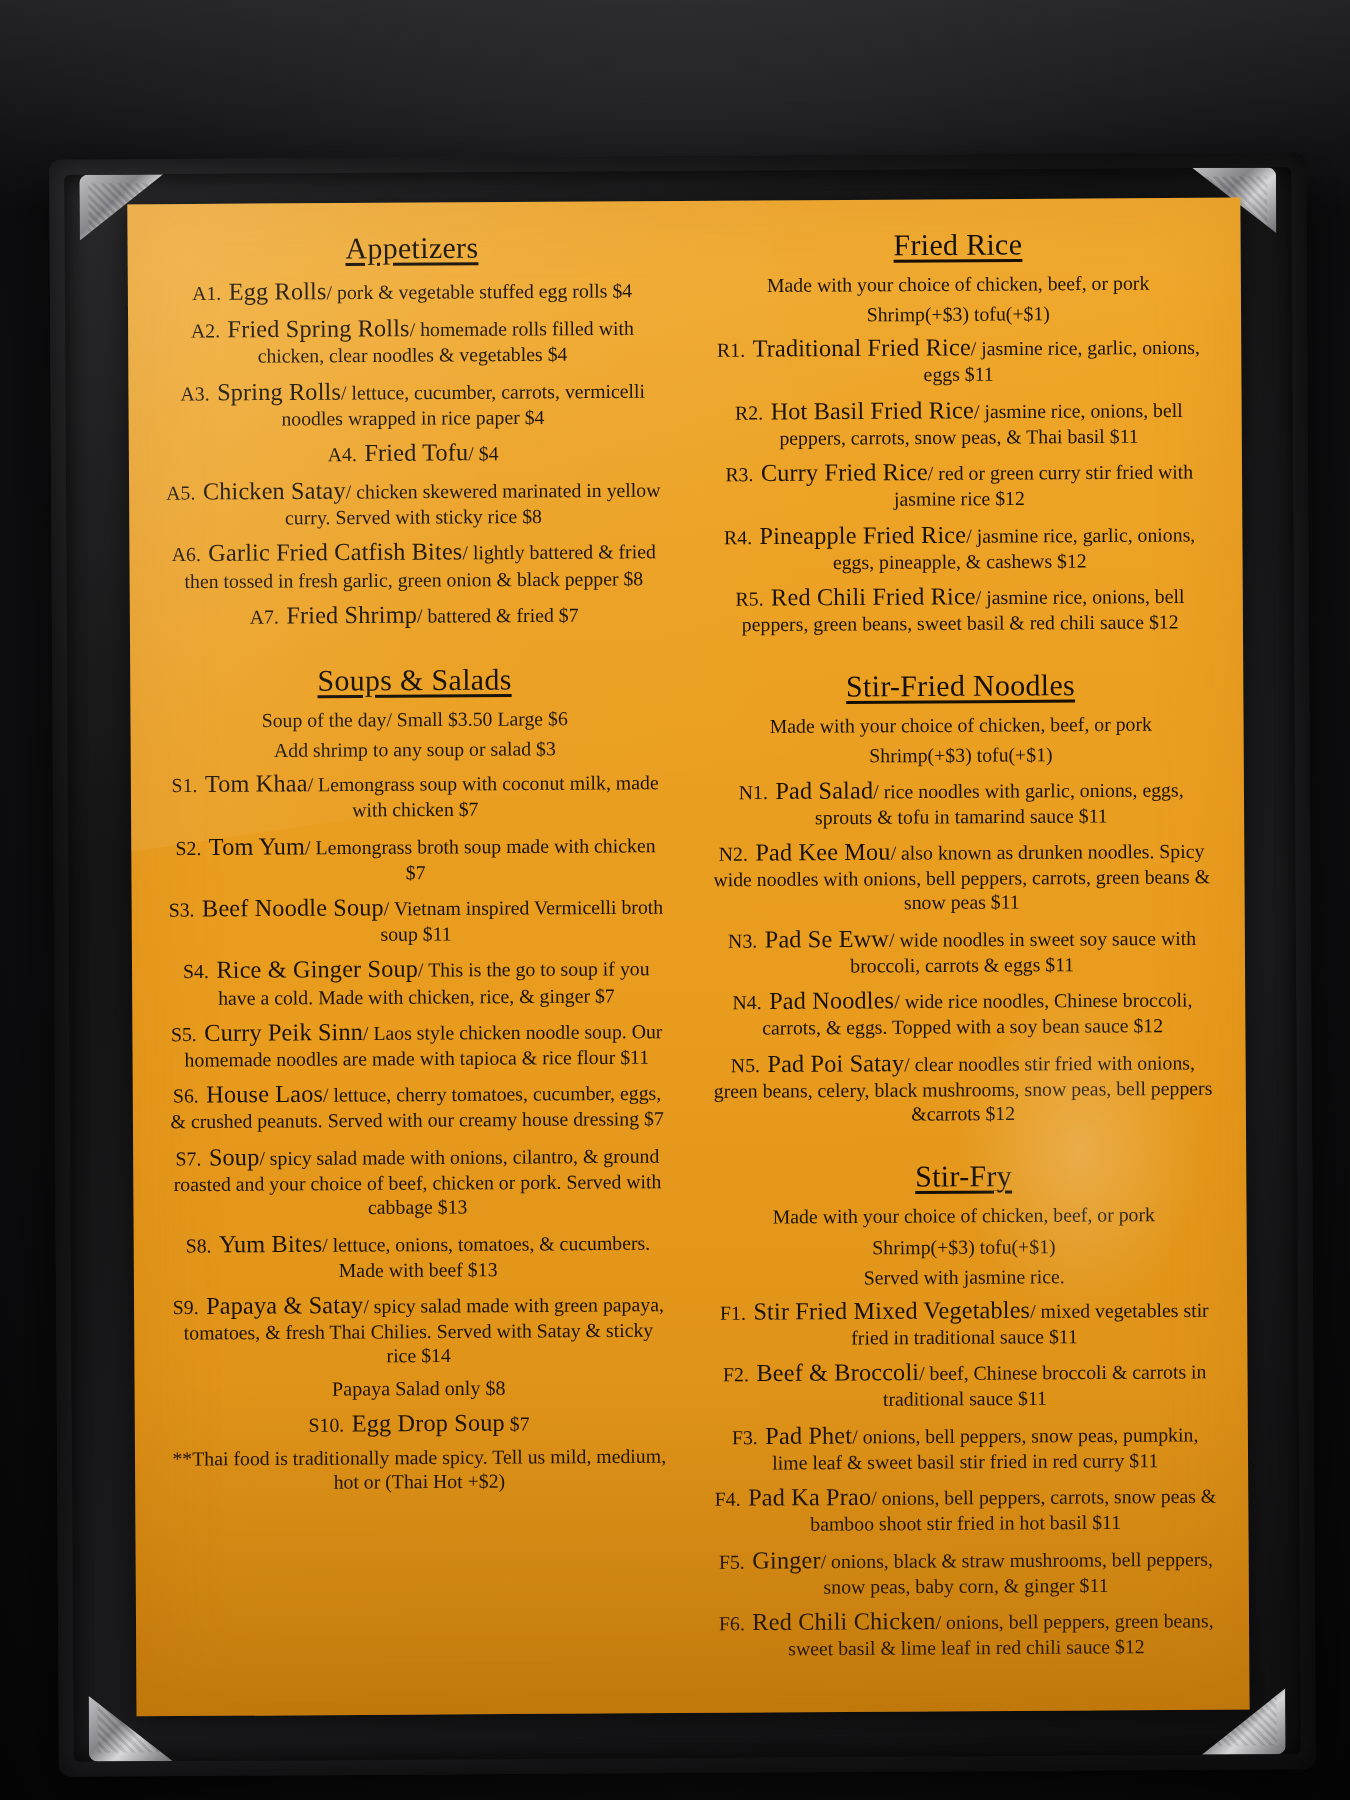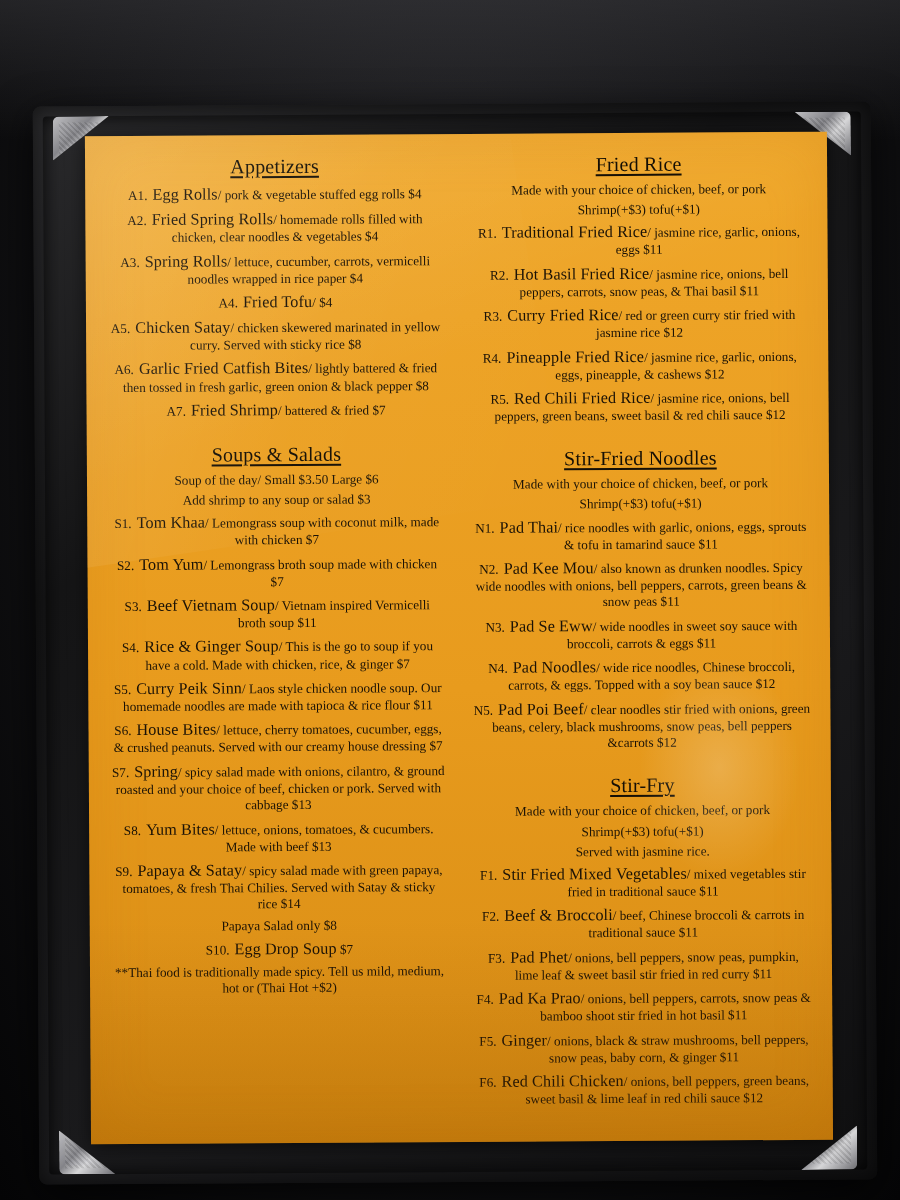--- a/index.html
+++ b/index.html
@@ -191,25 +191,25 @@
               <div class="item"><span class="code">A6.</span><span class="name">Garlic Fried Catfish Bites</span><span class="desc">/ lightly battered &amp; fried then tossed in fresh garlic, green onion &amp; black pepper $8</span></div>
               <div class="item"><span class="code">A7.</span><span class="name">Fried Shrimp</span><span class="desc">/ battered &amp; fried $7</span></div>
               <div class="spacer-md"></div>
             </div>
             <div>
               <div class="section-title">Soups &amp; Salads</div>
               <div class="section-note">Soup of the day/ Small $3.50  Large $6</div>
               <div class="section-note">Add shrimp to any soup or salad $3</div>
               <div class="item"><span class="code">S1.</span><span class="name">Tom Khaa</span><span class="desc">/ Lemongrass soup with coconut milk, made with chicken $7</span></div>
               <div class="item"><span class="code">S2.</span><span class="name">Tom Yum</span><span class="desc">/ Lemongrass broth soup made with chicken $7</span></div>
-              <div class="item"><span class="code">S3.</span><span class="name">Beef Vietnam Soup</span><span class="desc">/ Vietnam inspired Vermicelli broth soup $11</span></div>
+              <div class="item"><span class="code">S3.</span><span class="name">Beef Noodle Soup</span><span class="desc">/ Vietnam inspired Vermicelli broth soup $11</span></div>
               <div class="item"><span class="code">S4.</span><span class="name">Rice &amp; Ginger Soup</span><span class="desc">/ This is the go to soup if you have a cold. Made with chicken, rice, &amp; ginger $7</span></div>
               <div class="item"><span class="code">S5.</span><span class="name">Curry Peik Sinn</span><span class="desc">/ Laos style chicken noodle soup. Our homemade noodles are made with tapioca &amp; rice flour $11</span></div>
-              <div class="item"><span class="code">S6.</span><span class="name">House Bites</span><span class="desc">/ lettuce, cherry tomatoes, cucumber, eggs, &amp; crushed peanuts. Served with our creamy house dressing $7</span></div>
-              <div class="item"><span class="code">S7.</span><span class="name">Spring</span><span class="desc">/ spicy salad made with onions, cilantro, &amp; ground roasted and your choice of beef, chicken or pork. Served with cabbage $13</span></div>
+              <div class="item"><span class="code">S6.</span><span class="name">House Laos</span><span class="desc">/ lettuce, cherry tomatoes, cucumber, eggs, &amp; crushed peanuts. Served with our creamy house dressing $7</span></div>
+              <div class="item"><span class="code">S7.</span><span class="name">Soup</span><span class="desc">/ spicy salad made with onions, cilantro, &amp; ground roasted and your choice of beef, chicken or pork. Served with cabbage $13</span></div>
               <div class="item"><span class="code">S8.</span><span class="name">Yum Bites</span><span class="desc">/ lettuce, onions, tomatoes, &amp; cucumbers. Made with beef $13</span></div>
               <div class="item"><span class="code">S9.</span><span class="name">Papaya &amp; Satay</span><span class="desc">/ spicy salad made with green papaya, tomatoes, &amp; fresh Thai Chilies. Served with Satay &amp; sticky rice $14</span></div>
               <div class="plain-line">Papaya Salad only $8</div>
               <div class="item"><span class="code">S10.</span><span class="name">Egg Drop Soup</span><span class="desc"> $7</span></div>
               <div class="footnote">**Thai food is traditionally made spicy. Tell us mild, medium, hot or (Thai Hot +$2)</div>
               <div class="spacer-md"></div>
             </div>
           </div>
         <div class="col right">
             <div>
@@ -220,25 +220,25 @@
               <div class="item"><span class="code">R2.</span><span class="name">Hot Basil Fried Rice</span><span class="desc">/ jasmine rice, onions, bell peppers, carrots, snow peas, &amp; Thai basil $11</span></div>
               <div class="item"><span class="code">R3.</span><span class="name">Curry Fried Rice</span><span class="desc">/ red or green curry stir fried with jasmine rice $12</span></div>
               <div class="item"><span class="code">R4.</span><span class="name">Pineapple Fried Rice</span><span class="desc">/ jasmine rice, garlic, onions, eggs, pineapple, &amp; cashews $12</span></div>
               <div class="item"><span class="code">R5.</span><span class="name">Red Chili Fried Rice</span><span class="desc">/ jasmine rice, onions, bell peppers, green beans, sweet basil &amp; red chili sauce $12</span></div>
               <div class="spacer-md"></div>
             </div>
             <div>
               <div class="section-title">Stir-Fried Noodles</div>
               <div class="section-note">Made with your choice of chicken, beef, or pork</div>
               <div class="section-note">Shrimp(+$3) tofu(+$1)</div>
-              <div class="item"><span class="code">N1.</span><span class="name">Pad Thai</span><span class="desc">/ rice noodles with garlic, onions, eggs, sprouts &amp; tofu in tamarind sauce $11</span></div>
+              <div class="item"><span class="code">N1.</span><span class="name">Pad Salad</span><span class="desc">/ rice noodles with garlic, onions, eggs, sprouts &amp; tofu in tamarind sauce $11</span></div>
               <div class="item"><span class="code">N2.</span><span class="name">Pad Kee Mou</span><span class="desc">/ also known as drunken noodles. Spicy wide noodles with onions, bell peppers, carrots, green beans &amp; snow peas $11</span></div>
               <div class="item"><span class="code">N3.</span><span class="name">Pad Se Eww</span><span class="desc">/ wide noodles in sweet soy sauce with broccoli, carrots &amp; eggs $11</span></div>
               <div class="item"><span class="code">N4.</span><span class="name">Pad Noodles</span><span class="desc">/ wide rice noodles, Chinese broccoli, carrots, &amp; eggs. Topped with a soy bean sauce $12</span></div>
-              <div class="item"><span class="code">N5.</span><span class="name">Pad Poi Beef</span><span class="desc">/ clear noodles stir fried with onions, green beans, celery, black mushrooms, snow peas, bell peppers &amp;carrots $12</span></div>
+              <div class="item"><span class="code">N5.</span><span class="name">Pad Poi Satay</span><span class="desc">/ clear noodles stir fried with onions, green beans, celery, black mushrooms, snow peas, bell peppers &amp;carrots $12</span></div>
               <div class="spacer-md"></div>
             </div>
             <div>
               <div class="section-title">Stir-Fry</div>
               <div class="section-note">Made with your choice of chicken, beef, or pork</div>
               <div class="section-note">Shrimp(+$3) tofu(+$1)</div>
               <div class="section-note">Served with jasmine rice.</div>
               <div class="item"><span class="code">F1.</span><span class="name">Stir Fried Mixed Vegetables</span><span class="desc">/ mixed vegetables stir fried in traditional sauce $11</span></div>
               <div class="item"><span class="code">F2.</span><span class="name">Beef &amp; Broccoli</span><span class="desc">/ beef, Chinese broccoli &amp; carrots in traditional sauce $11</span></div>
               <div class="item"><span class="code">F3.</span><span class="name">Pad Phet</span><span class="desc">/ onions, bell peppers, snow peas, pumpkin, lime leaf &amp; sweet basil stir fried in red curry $11</span></div>

